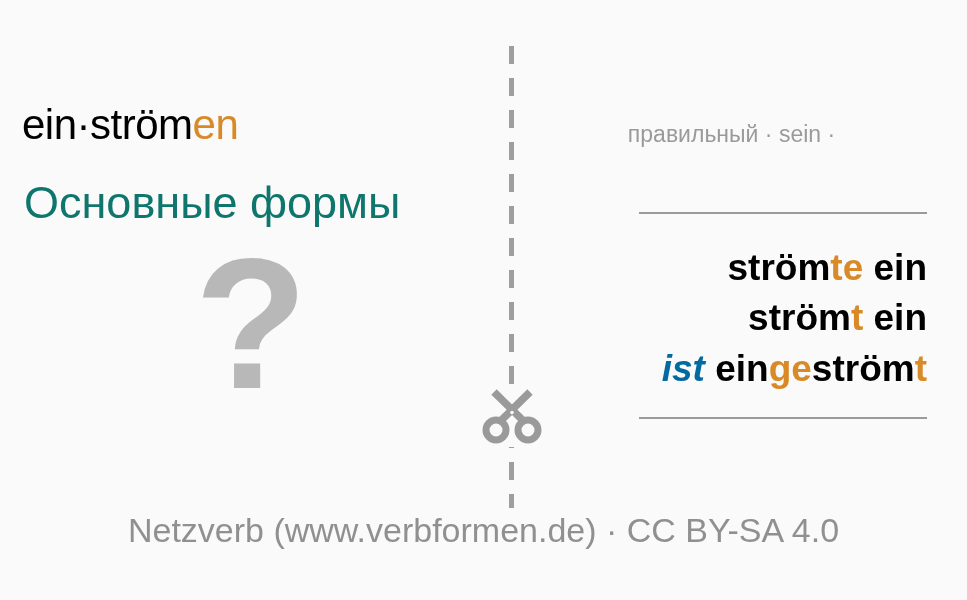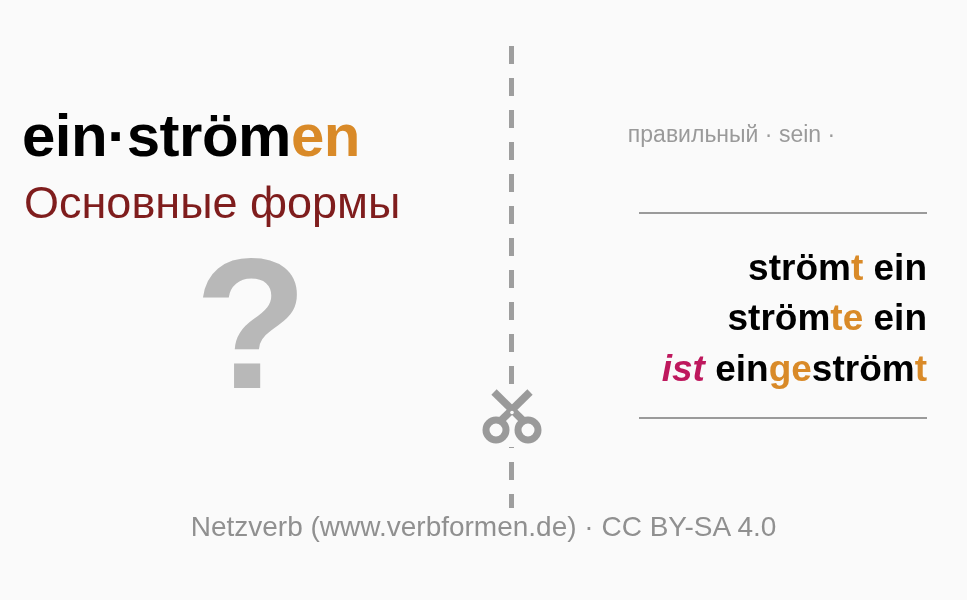--- a/index.html
+++ b/index.html
@@ -58,37 +58,37 @@
     left: 0;
     top: 0;
     width: 500px;
     height: 600px;
   }
 
   .verb-title {
     position: absolute;
     left: 22px;
     top: 101px;
-    font-size: 60px;
-    font-weight: bold;
+    font-size: 42px;
+    font-weight: normal;
     color: #000000;
     letter-spacing: -0.5px;
     white-space: nowrap;
     line-height: 1.15;
   }
   .verb-title .ending { color: #d98a28; }
   .verb-title .sep { color: #000000; }
 
   .verb-subtitle {
     position: absolute;
     left: 24px;
     top: 177px;
     font-size: 45px;
     font-weight: normal;
-    color: #7f1d1d;
+    color: #0f766e;
     white-space: nowrap;
     line-height: 1.15;
   }
 
   .question-mark {
     position: absolute;
     left: 0;
     top: 232px;
     width: 500px;
     text-align: center;
@@ -140,30 +140,30 @@
     text-align: right;
   }
   .form-line {
     font-size: 37px;
     font-weight: bold;
     color: #000000;
     line-height: 1.36;
     white-space: nowrap;
   }
   .form-line .hl { color: #d98a28; }
-  .form-line .aux { font-style: italic; font-weight: bold; color: #be185d; text-align: right; }
+  .form-line .aux { font-style: italic; font-weight: bold; color: #0369a1; text-align: right; }
 
   
   .footer {
     position: absolute;
     left: 0;
     top: 511px;
     width: 967px;
     text-align: center;
-    font-size: 28px;
+    font-size: 34px;
     color: #909090;
     font-family: "Liberation Sans Narrow", "Liberation Sans", sans-serif;
     letter-spacing: 0px;
     white-space: nowrap;
   }
 </style>
 </head>
 <body>
 
 <div class="card">
@@ -194,23 +194,23 @@
   <div class="right-panel">
 
     <div class="verb-meta">
       <span>правильный · sein ·</span><br>
     </div>
 
     <div class="rule rule-top"></div>
 
     <div class="forms">
 
+      <div class="form-line"><span>ström</span><span class="hl">te</span><span> ein</span></div>
+
       <div class="form-line"><span>ström</span><span class="hl">t</span><span> ein</span></div>
-
-      <div class="form-line"><span>ström</span><span class="hl">te</span><span> ein</span></div>
 
       <div class="form-line"><span class="aux">ist</span><span> ein</span><span class="hl">ge</span><span>ström</span><span class="hl">t</span></div>
 
     </div>
 
     <div class="rule rule-bottom"></div>
   </div>
 
   <div class="footer">Netzverb (www.verbformen.de) · CC BY-SA 4.0</div>
 

